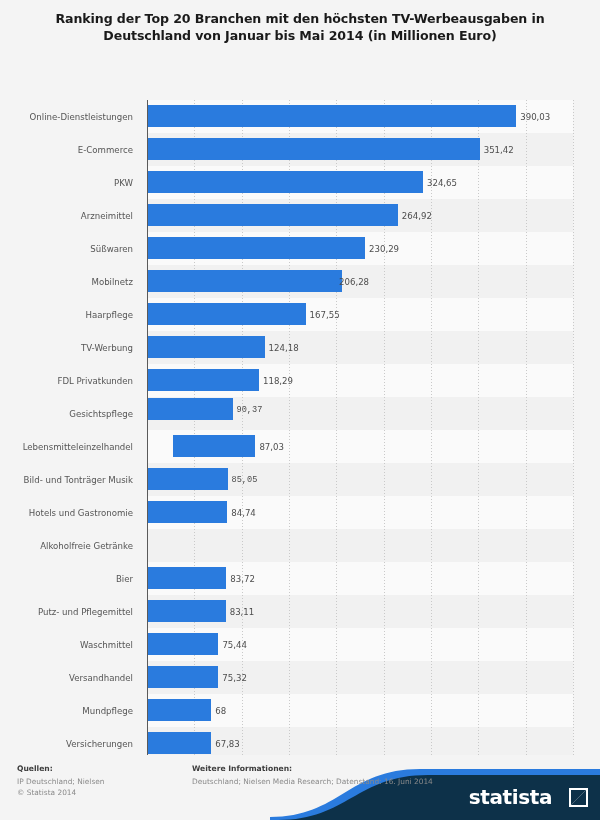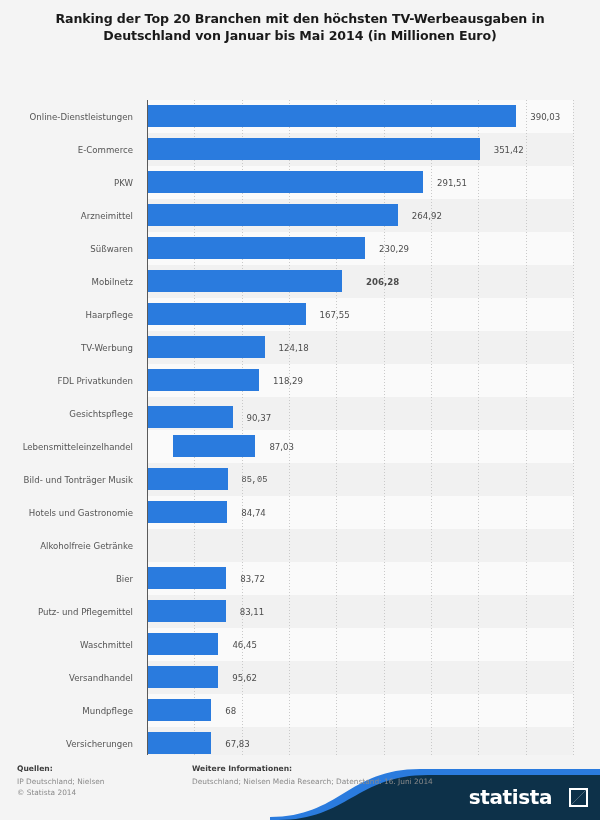--- a/index.html
+++ b/index.html
@@ -64,21 +64,21 @@
 
   .bars{position:absolute;inset:0;}
   .bar-row{position:absolute;left:0;width:100%;height:33px;}
   .bar{
     position:absolute;left:0;top:5px;height:22px;
     background:#2a7bde;
   }
   .bar-val{
     position:absolute;top:50%;transform:translateY(-50%);
     font-size:8.6px;color:#4d4d4d;white-space:nowrap;
-    padding-left:14px;
+    padding-left:4px;
   }
 
   .cat-labels{
     position:absolute;left:0;top:52px;width:141px;height:676px;
   }
   .cat{
     position:absolute;left:0;width:100%;height:33px;
     display:flex;align-items:center;justify-content:flex-end;
     font-size:8.6px;color:#555;white-space:nowrap;
     padding-right:8px;box-sizing:border-box;
@@ -211,47 +211,47 @@
           <div class="bar-row" style="top: 0px;">
             <div class="bar" style="width: 369.228px; background: rgb(42, 123, 222);"></div>
             <div class="bar-val" style="left: 369.228px;">390,03</div>
           </div>
           <div class="bar-row" style="top: 33px;">
             <div class="bar" style="width: 332.678px; background: rgb(42, 123, 222);"></div>
             <div class="bar-val" style="left: 332.678px;">351,42</div>
           </div>
           <div class="bar-row" style="top: 66px;">
             <div class="bar" style="width: 275.963px; background: rgb(42, 123, 222);"></div>
-            <div class="bar-val" style="left: 275.963px;">291,51</div>
+            <div class="bar-val" style="left: 275.963px;">324,65</div>
           </div>
           <div class="bar-row" style="top: 99px;">
             <div class="bar" style="width: 250.791px; background: rgb(42, 123, 222);"></div>
             <div class="bar-val" style="left: 250.791px;">264,92</div>
           </div>
           <div class="bar-row" style="top: 132px;">
             <div class="bar" style="width: 218.008px; background: rgb(42, 123, 222);"></div>
             <div class="bar-val" style="left: 218.008px;">230,29</div>
           </div>
           <div class="bar-row" style="top: 165px;">
             <div class="bar" style="width: 195.278px; background: rgb(42, 123, 222);"></div>
-            <div class="bar-val" style="left: 205px; font-weight: bold;">206,28</div>
+            <div class="bar-val" style="left: 188px;">206,28</div>
           </div>
           <div class="bar-row" style="top: 198px;">
             <div class="bar" style="width: 158.614px; background: rgb(42, 123, 222);"></div>
             <div class="bar-val" style="left: 158.614px;">167,55</div>
           </div>
           <div class="bar-row" style="top: 231px;">
             <div class="bar" style="width: 117.557px; background: rgb(42, 123, 222);"></div>
             <div class="bar-val" style="left: 117.557px;">124,18</div>
           </div>
           <div class="bar-row" style="top: 264px;">
             <div class="bar" style="width: 111.981px; background: rgb(42, 123, 222);"></div>
             <div class="bar-val" style="left: 111.981px;">118,29</div>
           </div>
-          <div class="bar-row" style="top: 301px;">
+          <div class="bar-row" style="top: 293px; font-family: Liberation Mono, monospace;">
             <div class="bar" style="width: 85.5503px; background: rgb(42, 123, 222);"></div>
             <div class="bar-val" style="left: 85.5503px;">90,37</div>
           </div>
           <div class="bar-row" style="top: 330px; margin-left: 26px;">
             <div class="bar" style="width: 82.3884px; background: rgb(42, 123, 222);"></div>
             <div class="bar-val" style="left: 82.3884px;">87,03</div>
           </div>
           <div class="bar-row" style="top: 363px; font-family: Liberation Mono, monospace;">
             <div class="bar" style="width: 80.514px; background: rgb(42, 123, 222);"></div>
             <div class="bar-val" style="left: 80.514px;">85,05</div>
@@ -263,25 +263,25 @@
           <div class="bar-row" style="top: 462px;">
             <div class="bar" style="width: 79.2549px; background: rgb(42, 123, 222);"></div>
             <div class="bar-val" style="left: 79.2549px;">83,72</div>
           </div>
           <div class="bar-row" style="top: 495px;">
             <div class="bar" style="width: 78.6775px; background: rgb(42, 123, 222);"></div>
             <div class="bar-val" style="left: 78.6775px;">83,11</div>
           </div>
           <div class="bar-row" style="top: 528px;">
             <div class="bar" style="width: 71.4165px; background: rgb(42, 123, 222);"></div>
-            <div class="bar-val" style="left: 71.4165px;">46,45</div>
+            <div class="bar-val" style="left: 71.4165px;">75,44</div>
           </div>
           <div class="bar-row" style="top: 561px;">
             <div class="bar" style="width: 71.3029px; background: rgb(42, 123, 222);"></div>
-            <div class="bar-val" style="left: 71.3029px;">95,62</div>
+            <div class="bar-val" style="left: 71.3029px;">75,32</div>
           </div>
           <div class="bar-row" style="top: 594px;">
             <div class="bar" style="width: 64.3733px; background: rgb(42, 123, 222);"></div>
             <div class="bar-val" style="left: 64.3733px;">68</div>
           </div>
           <div class="bar-row" style="top: 627px;">
             <div class="bar" style="width: 64.2124px; background: rgb(42, 123, 222);"></div>
             <div class="bar-val" style="left: 64.2124px;">67,83</div>
           </div>
         </div>

